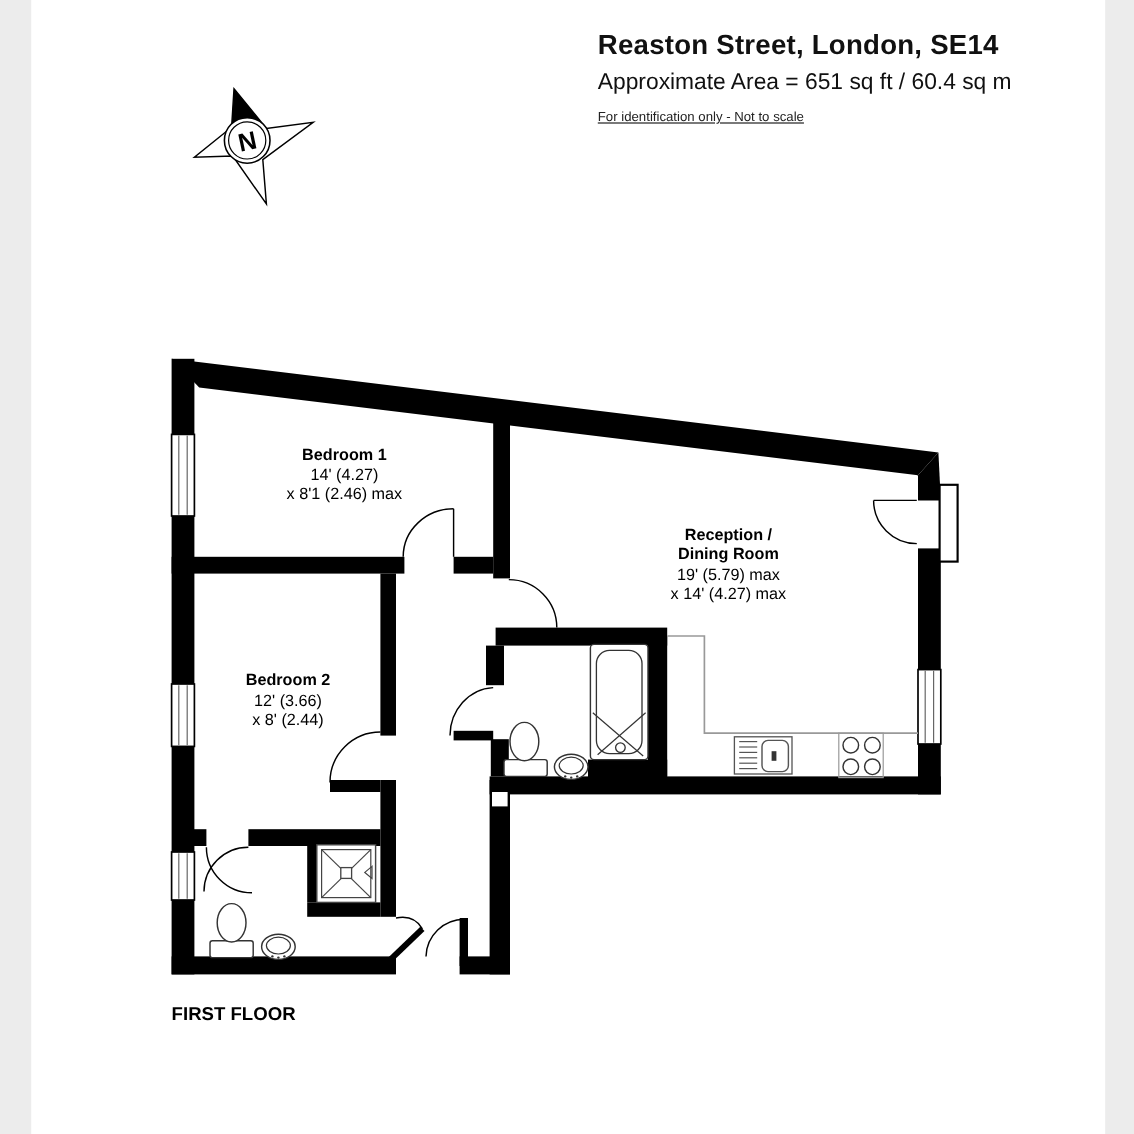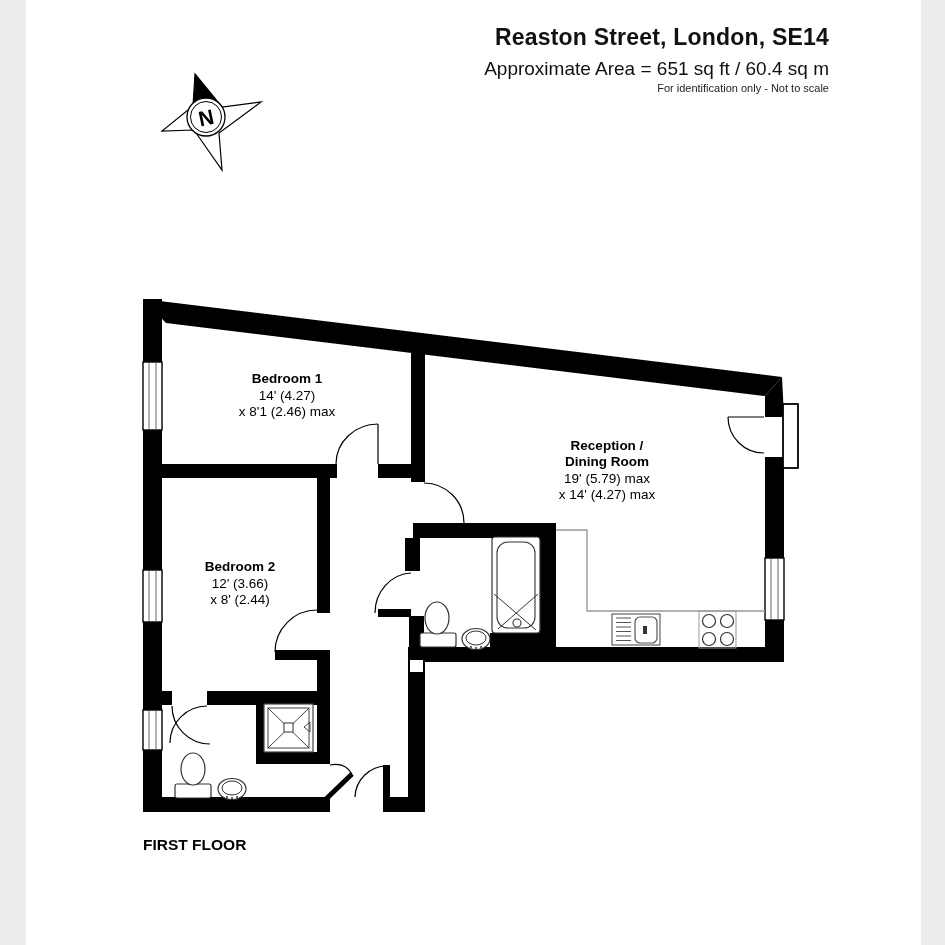--- a/index.html
+++ b/index.html
@@ -4,25 +4,25 @@
 <style>
   html,body{margin:0;padding:0;}
   body{
     width:945px;height:945px;position:relative;background:#ffffff;
     font-family:"Liberation Sans", sans-serif;color:#111;overflow:hidden;
   }
   .side-band{position:absolute;top:0;bottom:0;background:#ececec;}
   .side-band.left{left:0;width:26px;}
   .side-band.right{right:0;width:24px;}
   .header{
-    position:absolute;top:24px;right:116px;text-align:right;
+    position:absolute;top:24px;right:102px;text-align:left;
   }
   .header .title{font-size:23px;font-weight:bold;letter-spacing:0.2px;}
   .header .subtitle{font-size:19px;margin-top:7px;}
-  .header .disclaimer{font-size:11px;margin-top:2px;color:#222;}
+  .header .disclaimer{font-size:11px;margin-top:12px;color:#222;text-decoration:underline;}
   svg{position:absolute;left:0;top:0;}
   .wall{fill:#000;stroke:none;}
   .doorline{stroke:#000;stroke-width:1.2;fill:none;}
   .win{fill:#fff;stroke:#000;stroke-width:1.4;}
   .winline{stroke:#666;stroke-width:1;}
   .fix{fill:#fff;stroke:#333;stroke-width:1.2;}
   .fixlight{fill:none;stroke:#999;stroke-width:1.4;}
   .roomname{font-size:13.5px;font-weight:bold;text-anchor:middle;}
   .roomdim{font-size:13.5px;text-anchor:middle;}
   .floorlabel{font-size:15.5px;font-weight:bold;}

